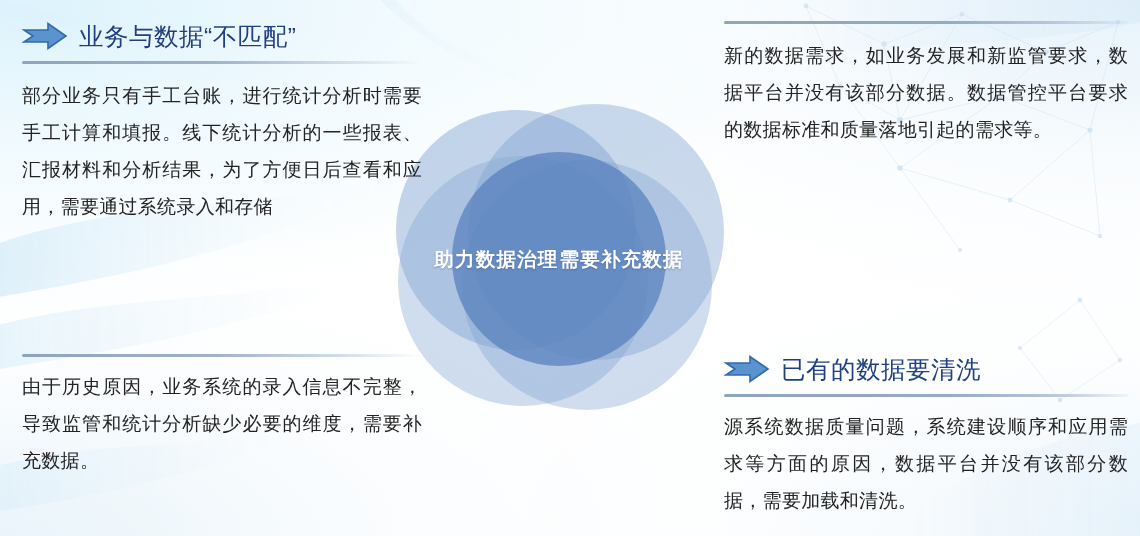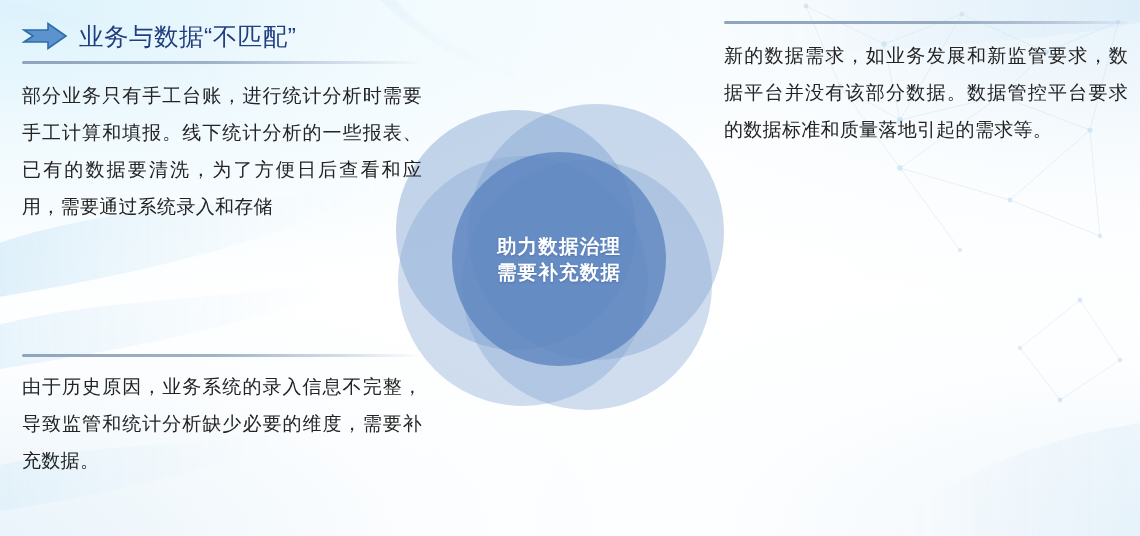--- a/index.html
+++ b/index.html
@@ -55,21 +55,21 @@
   }
   .venn-core{ 
     left:62px; top:56px;  width:214px; height:214px;
     background:rgba(86,127,188,0.72);
   }
 
   #center-text{
     position:absolute;
     left:62px; top:56px;
     width:214px; height:214px;
-    display:flex; flex-direction:column;
+    display:flex; 
     align-items:center; justify-content:center;
     gap:1px;
     color:#ffffff;
     font-size:19.5px;
     font-weight:bold;
     letter-spacing:1.2px;
     line-height:1.28;
     text-shadow:0 1px 2px rgba(40,70,120,0.35);
     white-space:nowrap;
   }
@@ -201,27 +201,37 @@
   </div>
 
   <section class="panel" id="panel-tl">
     <div class="panel-head">
       <svg class="arrow-icon" width="46" height="28" viewBox="0 0 46 28" aria-hidden="true">
         <path d="M2 8 L26 8 L26 1.5 L44 14 L26 26.5 L26 20 L2 20 L11 14 Z" fill="#5b93cf" stroke="#2f6bab" stroke-width="1.6" stroke-linejoin="miter"></path>
       </svg>
       <h2 class="panel-title">业务与数据“不匹配”</h2>
     </div>
     <div class="panel-rule"></div>
-    <p class="panel-body">部分业务只有手工台账，进行统计分析时需要手工计算和填报。线下统计分析的一些报表、已有的数据要清洗，为了方便日后查看和应用，需要通过系统录入和存储</p>
+    <p class="panel-body">部分业务只有手工台账，进行统计分析时需要手工计算和填报。线下统计分析的一些报表、汇报材料和分析结果，为了方便日后查看和应用，需要通过系统录入和存储</p>
   </section>
 
   <section class="panel" id="panel-tr">
     <div class="panel-rule"></div>
     <p class="panel-body">新的数据需求，如业务发展和新监管要求，数据平台并没有该部分数据。数据管控平台要求的数据标准和质量落地引起的需求等。</p>
   </section>
 
   <section class="panel" id="panel-bl">
     <div class="panel-rule"></div>
     <p class="panel-body">由于历史原因，业务系统的录入信息不完整，导致监管和统计分析缺少必要的维度，需要补充数据。</p>
   </section>
 
+  <section class="panel" id="panel-br">
+    <div class="panel-head">
+      <svg class="arrow-icon" width="46" height="28" viewBox="0 0 46 28" aria-hidden="true">
+        <path d="M2 8 L26 8 L26 1.5 L44 14 L26 26.5 L26 20 L2 20 L11 14 Z" fill="#5b93cf" stroke="#2f6bab" stroke-width="1.6" stroke-linejoin="miter"></path>
+      </svg>
+      <h2 class="panel-title">已有的数据要清洗</h2>
+    </div>
+    <div class="panel-rule"></div>
+    <p class="panel-body">源系统数据质量问题，系统建设顺序和应用需求等方面的原因，数据平台并没有该部分数据，需要加载和清洗。</p>
+  </section>
 
 </div>
 
 </body></html>

